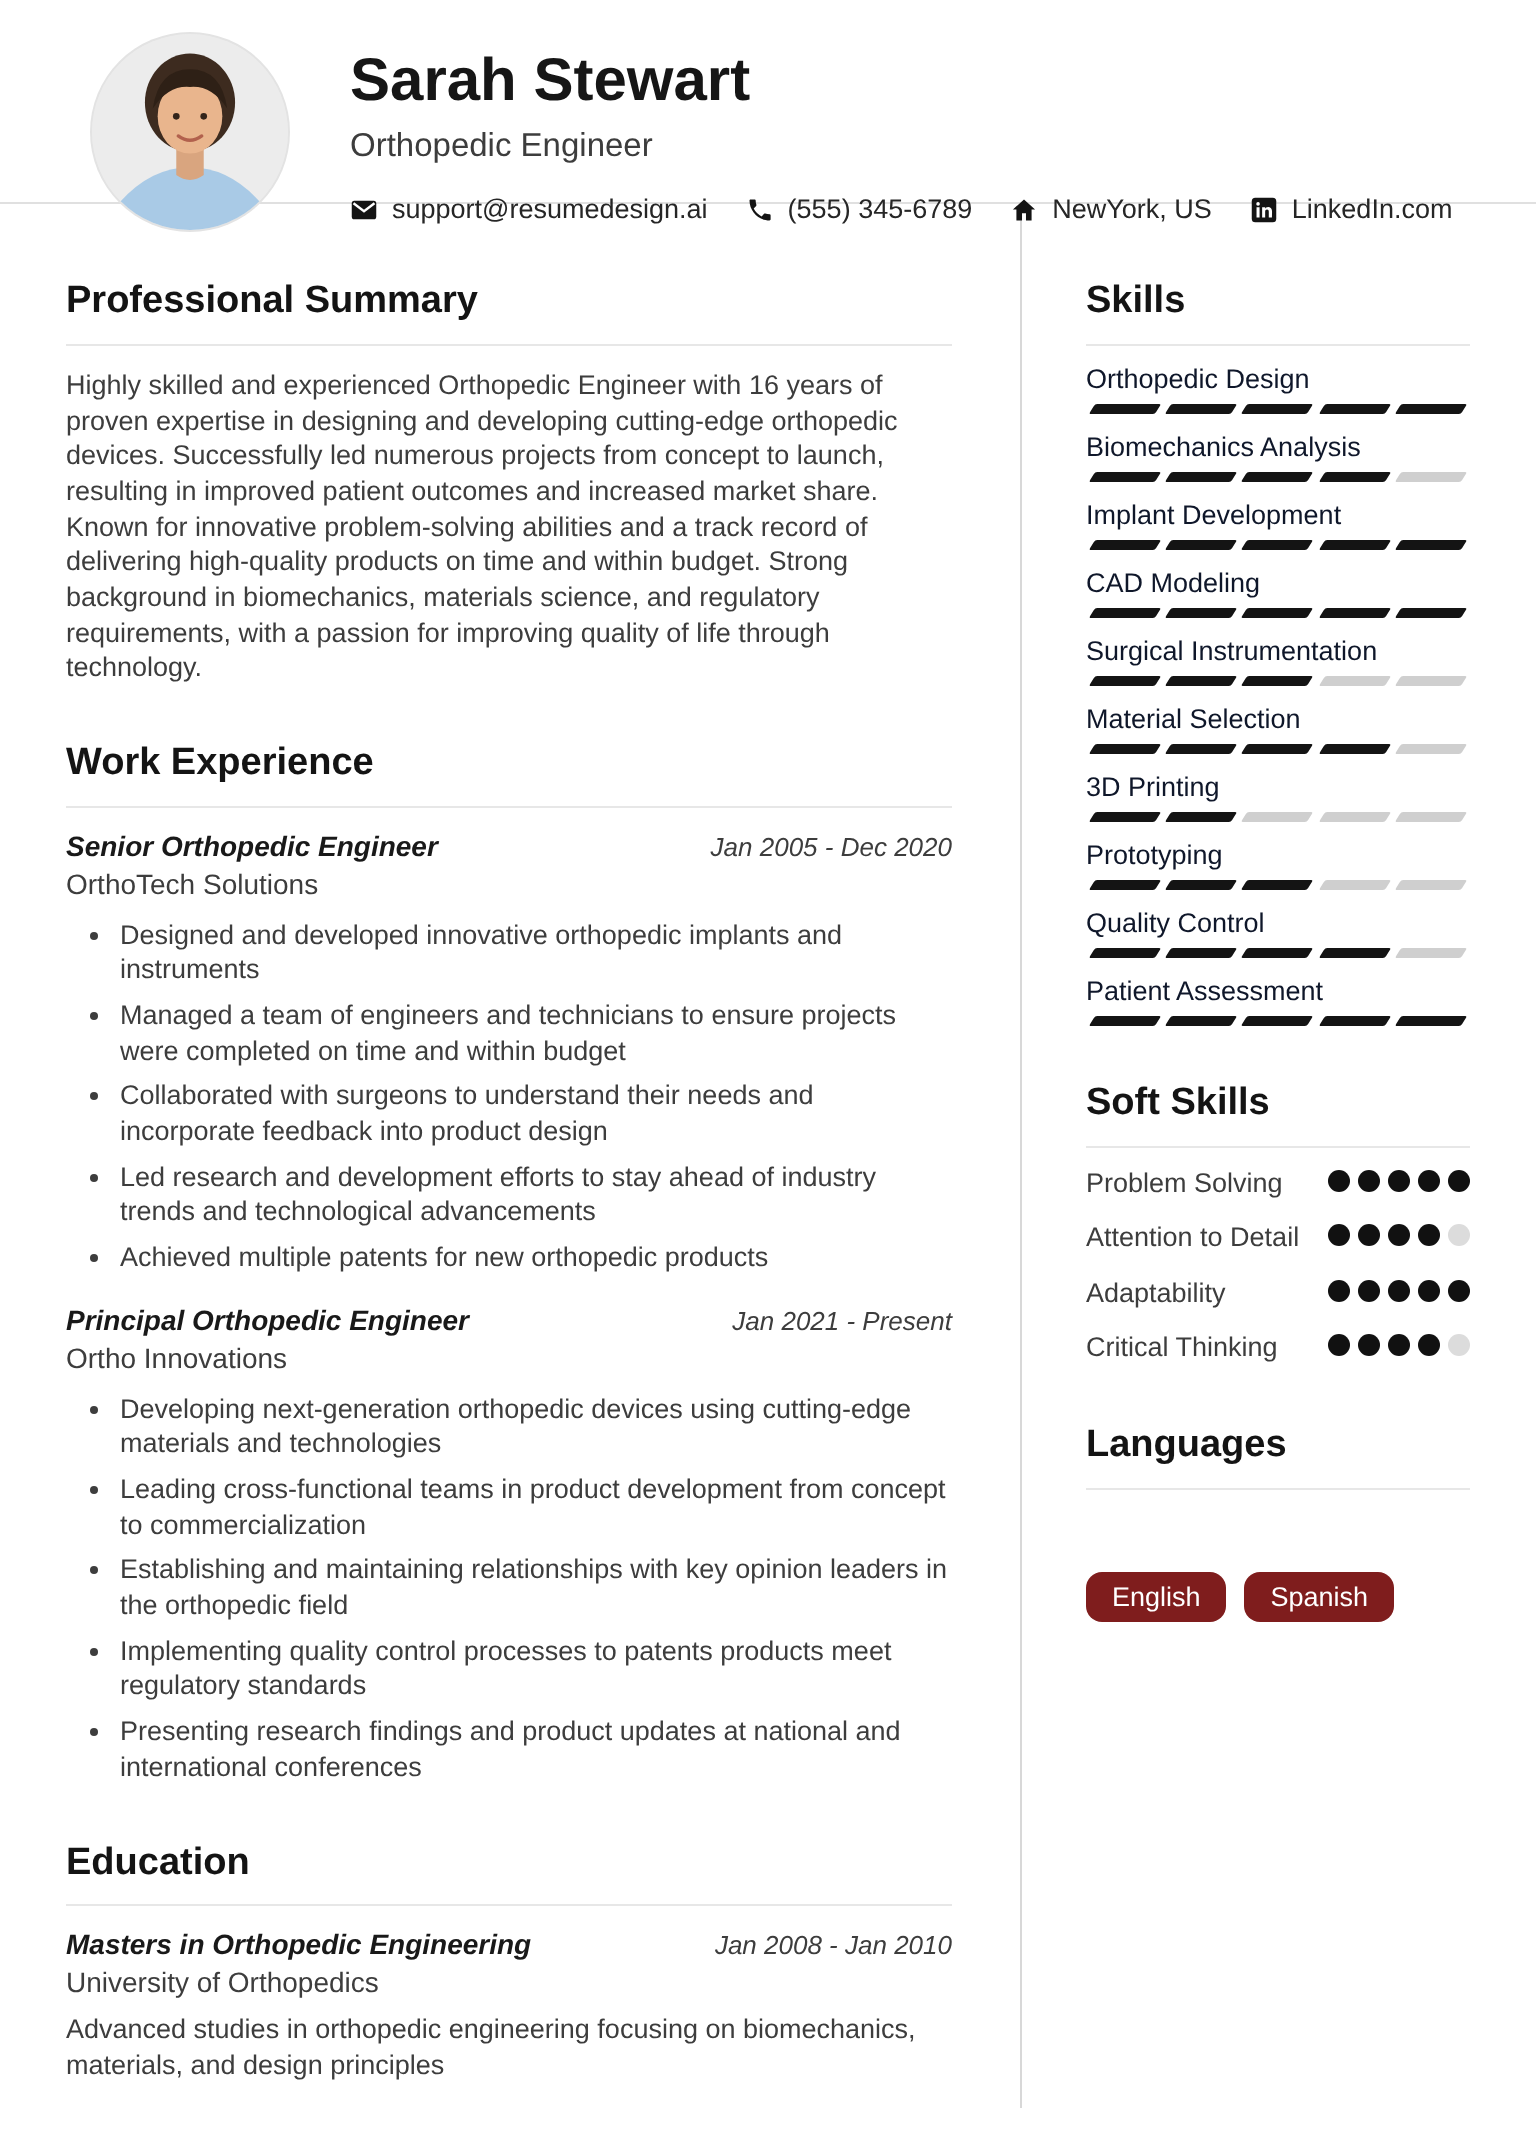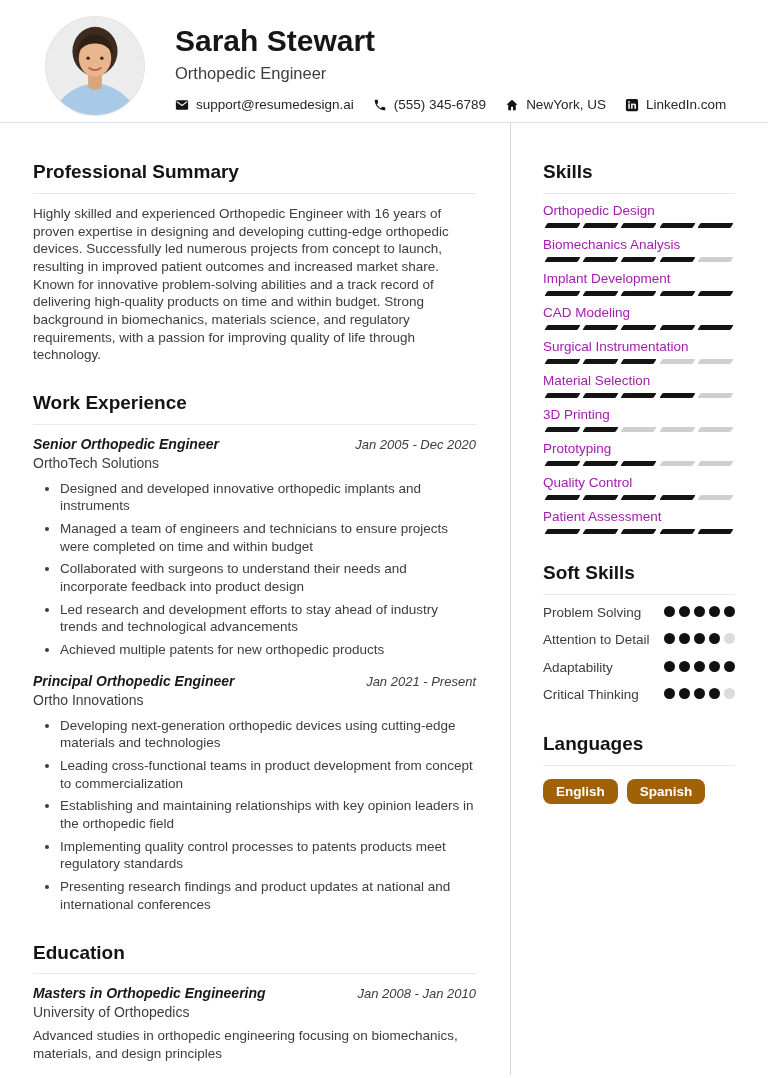--- a/index.html
+++ b/index.html
@@ -5,21 +5,21 @@
   * { margin:0; padding:0; box-sizing:border-box; }
   html,body { width:768px; }
   body {
     height:1078px;
     background:#ffffff;
     font-family:"Liberation Sans", sans-serif;
     color:#3d3d3d;
     overflow:hidden;
   }
   
-  .header { position:relative; height:123px; border-bottom:1px solid #e0e0e0; }
+  .header { position:relative; height:102px; border-bottom:1px solid #e0e0e0; }
   .avatar {
     position:absolute; left:46px; top:17px;
     width:98px; height:98px; border-radius:50%;
     overflow:hidden; background:#ececec;
     box-shadow:0 0 0 1px #e3e3e3;
   }
   .avatar svg { width:100%; height:100%; display:block; }
   .header-main { padding:24px 0 0 175px; }
   .name { font-size:30px; font-weight:bold; color:#161616; line-height:1.1; }
   .job-title-sub { font-size:16.5px; color:#3d3d3d; margin-top:7px; }
@@ -50,39 +50,39 @@
   .entry-title { font-size:14px; font-weight:bold; color:#191919; }
   .entry-date { font-size:13px; color:#3d3d3d; }
   .entry-sub { font-size:14px; color:#3d3d3d; margin-top:3px; }
   ul.bullets { margin:9px 0 14px 0; padding-left:27px; list-style:disc; }
   ul.bullets li { font-size:13.5px; line-height:1.31; color:#3d3d3d; margin-bottom:5px; }
   .edu-desc { font-size:13.5px; line-height:1.32; color:#3d3d3d; margin:7px 0 12px; }
 
   
   .skill-list { margin-top:2px; }
   .skill { margin-top:9px; }
-  .skill-label { font-size:13.5px; color:#a21caf; }
+  .skill-label { font-size:13.5px; color:#0f172a; }
   .bar { display:flex; gap:5px; margin-top:5px; padding:0 3px; }
   .bar .seg { flex:1; height:5px; background:#cfcfcf; transform:skewX(-32deg); border-radius:1px; }
   .bar .seg.on { background:#141414; }
 
   
   .soft-list { margin-top:5px; }
   .soft-row { display:flex; justify-content:space-between; align-items:flex-start; margin-top:8px; }
   .soft-label { font-size:13.5px; color:#3d3d3d; width:112px; line-height:1.45; }
   .dots { display:flex; gap:4px; padding-top:3px; }
   .dots .dot { width:11px; height:11px; border-radius:50%; background:#dcdcdc; }
   .dots .dot.on { background:#111111; }
 
   
   .badges { display:flex; gap:9px; margin-top:13px; }
   .badge {
-    background:#a16207; color:#ffffff;
-    font-size:13.5px; font-weight:bold;
-    padding:5px 13px; border-radius:8px; line-height:1.15;
+    background:#7f1d1d; color:#ffffff;
+    font-size:13.5px; font-weight:normal;
+    padding:5px 13px; border-radius:8px; line-height:1.15;margin-top:28px;
   }
 </style>
 </head>
 <body>
 
 <div class="header">
   <div class="avatar">
     <svg viewBox="0 0 100 100">
       <circle cx="50" cy="50" r="50" fill="#ececec"></circle>
       <path d="M50 100 Q18 100 14 86 Q30 68 50 68 Q70 68 86 86 Q82 100 50 100Z" fill="#a9cae6"></path>

